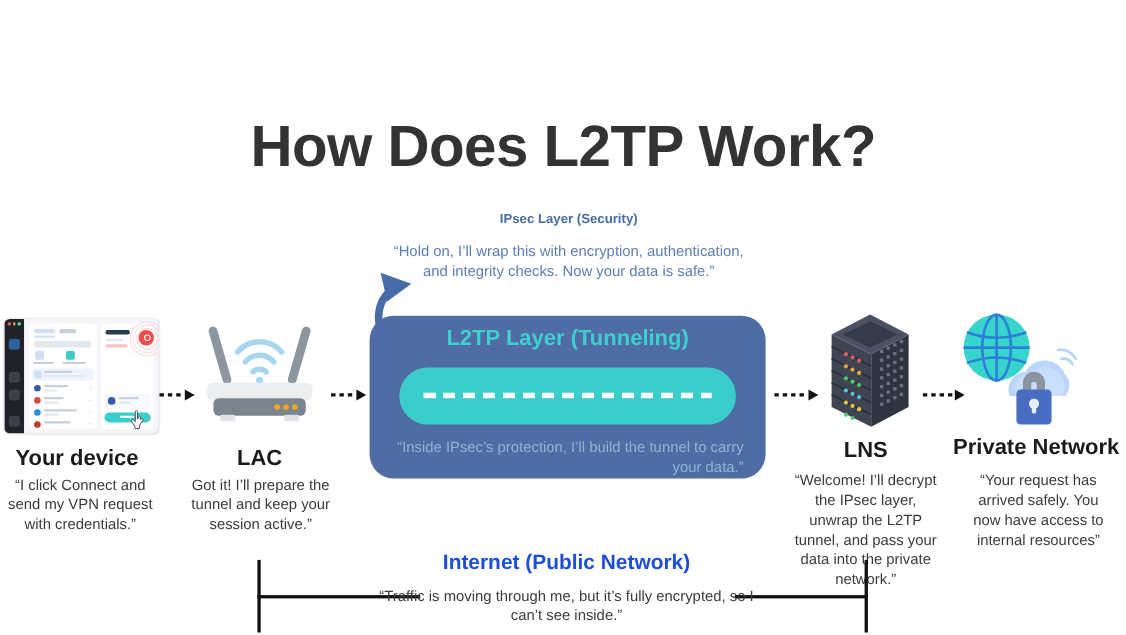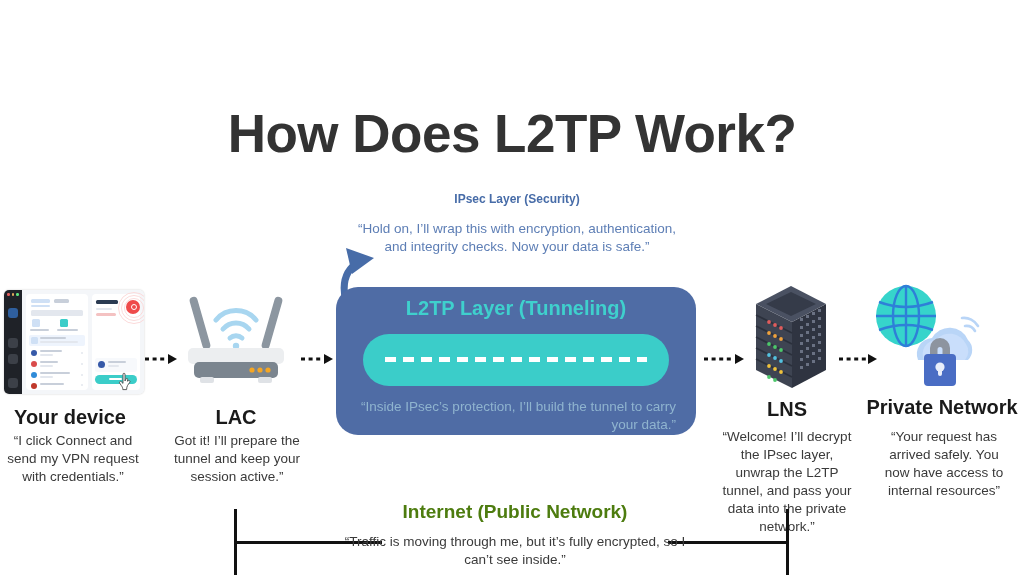--- a/index.html
+++ b/index.html
@@ -89,21 +89,21 @@
   #label-lns{left:724px;top:398px;width:126px;}
   #caption-lns{left:722px;top:428px;width:130px;}
   #label-private{left:860px;top:396px;width:164px;}
   #caption-private{left:880px;top:428px;width:128px;}
 
   
   #internet-title{
     left:330px;top:501px;width:370px;
     text-align:center;
     font-size:19px;font-weight:bold;
-    color:#4d7c0f;
+    color:#1d4ed8;
   }
   #internet-caption{
     left:330px;top:533px;width:370px;
     text-align:center;
     font-size:13.5px;line-height:1.32;
     color:#3a3a3a;
   }
   .bracket-v{background:#111;width:3px;height:66px;}
   .bracket-h{background:#111;height:3px;}
   #bracket-left-v{left:234px;top:509px;}

